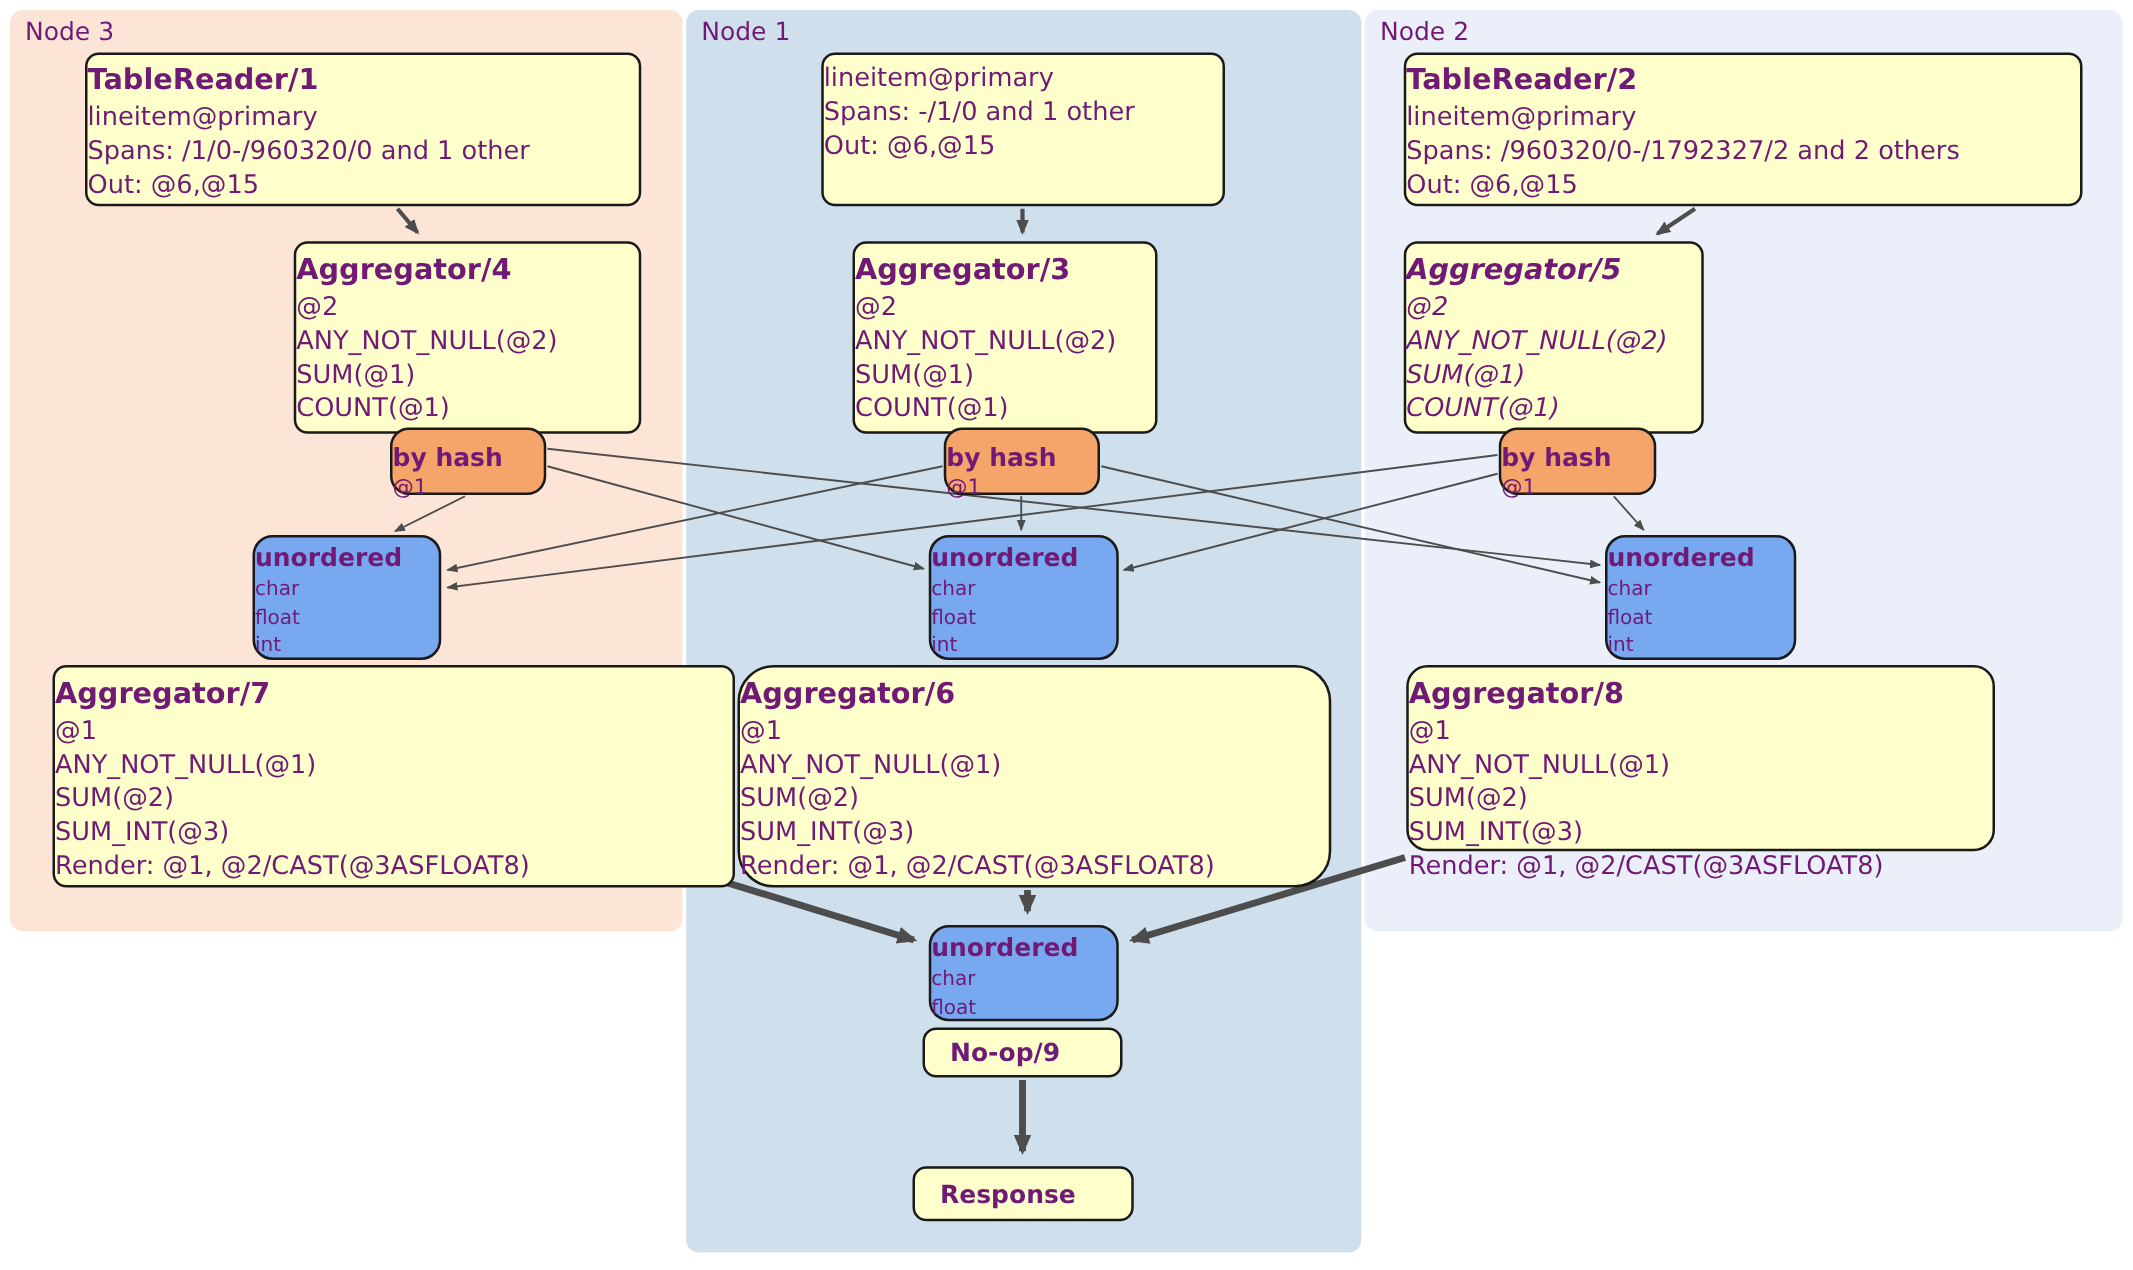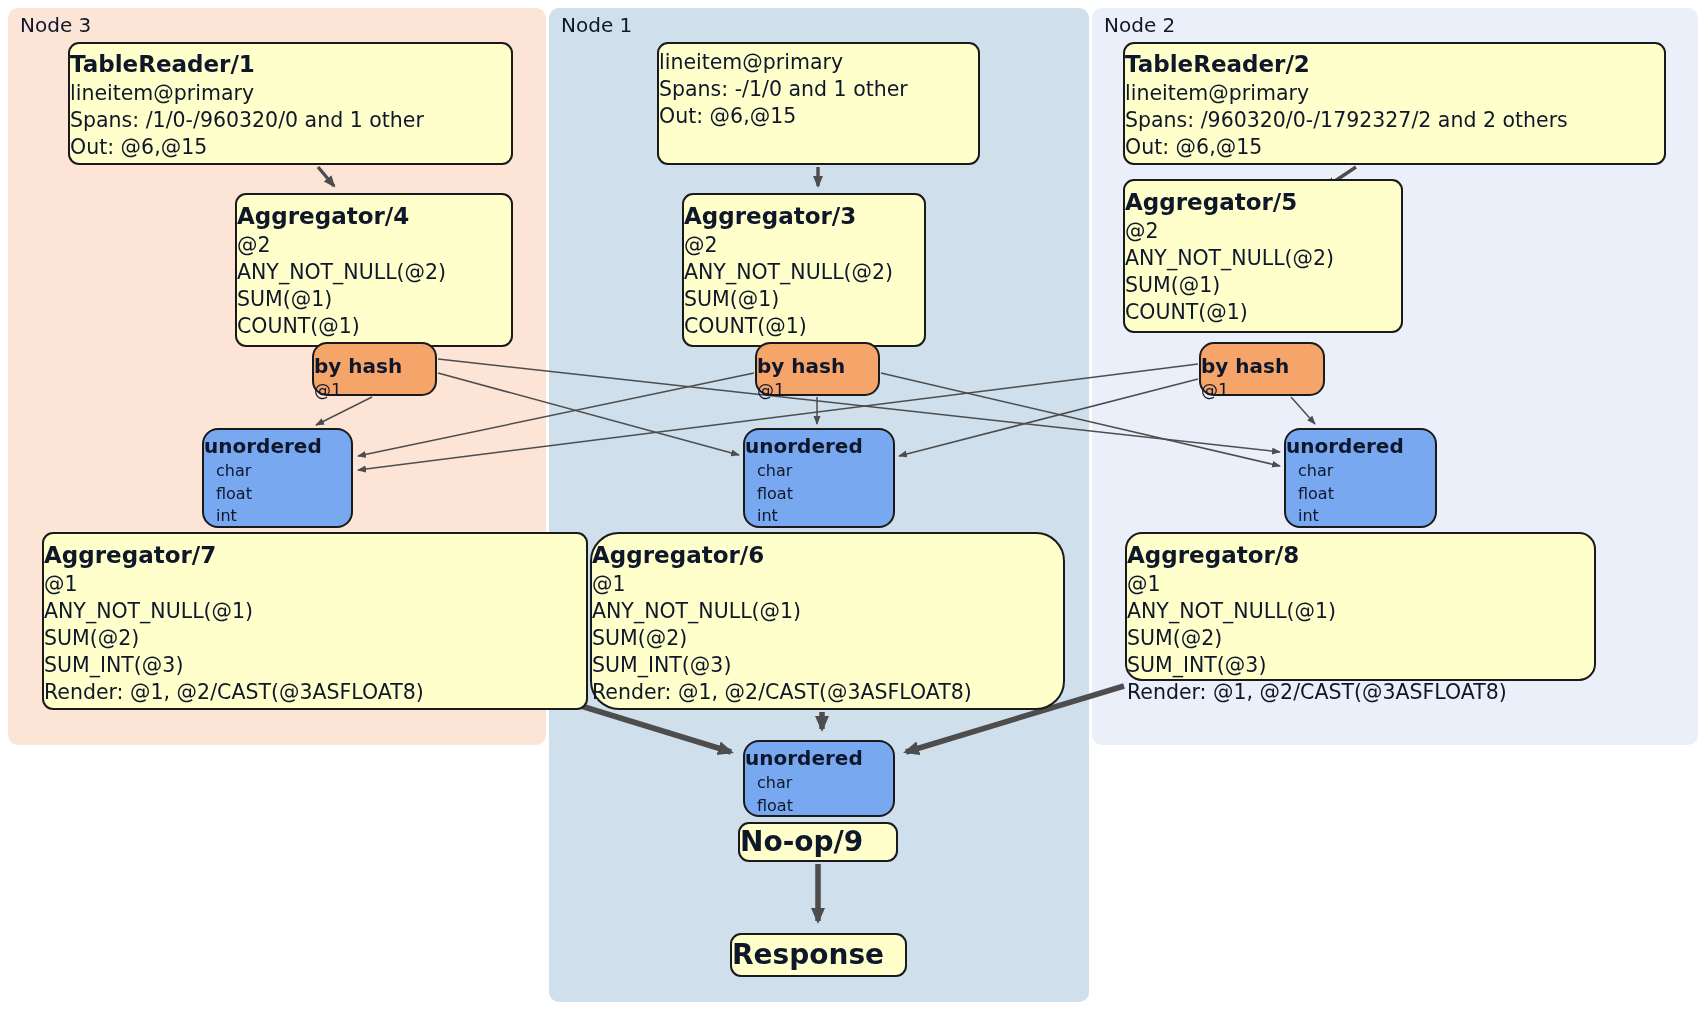--- a/index.html
+++ b/index.html
@@ -1,18 +1,18 @@
 <!DOCTYPE html>
 <html style="--node3-bg: #fce4d6; --node1-bg: #cfdfeb; --node2-bg: #eaeffa; --box-bg: #ffffcc; --router-bg: #f5a46a; --sync-bg: #77a8f0; --edge: #4d4d4d;"><head>
 <meta charset="utf-8">
 <style>
   html,body { margin:0; padding:0; background:#ffffff; }
   #canvas {
     position:relative; width:1706px; height:1016px;
-    font-family:"DejaVu Sans", sans-serif; color:#0f172a;
+    font-family:"DejaVu Sans", sans-serif; color:#701a75;
     overflow:hidden; background:#ffffff;
   }
   .region { position:absolute; border-radius:10px; }
   #region-node3 { left:8px; top:8px; width:538px; height:737px; background:var(--node3-bg); }
   #region-node1 { left:549px; top:8px; width:540px; height:994px; background:var(--node1-bg); }
   #region-node2 { left:1092px; top:8px; width:606px; height:737px; background:var(--node2-bg); }
   .region-label { position:absolute; font-size:20px; line-height:24px; }
   #edges { position:absolute; left:0; top:0; width:1706px; height:1016px; }
   #edges line { stroke:var(--edge); }
   #edges .e-thin  { stroke-width:1.5px; }
@@ -26,31 +26,31 @@
   .router { background:var(--router-bg); border-radius:15px; }
   .sync   { background:var(--sync-bg);   border-radius:16px; }
   .box-title { font-weight:bold; }
   .proc .box-title { font-size:23px; line-height:31px; }
   .proc .box-line  { font-size:20.5px; line-height:27px; }
   .tr { padding-top:5px; }
   .agg { padding-top:6px; }
   .router .box-title { font-size:20px; line-height:25px; padding-top:10px; }
   .router .box-line  { font-size:17px;  line-height:22px; }
   .sync .box-title { font-size:20px; line-height:27px; padding-top:3px; }
-  .sync .box-line  { font-size:16px; line-height:22.5px;padding-left:12px; }
-  .leaf .box-title { font-size:28px; line-height:36px; }
+  .sync .box-line  { font-size:16px; line-height:22.5px; }
+  .leaf .box-title { font-size:20px; line-height:36px;padding-left:20px; }
   #box-response .box-title { line-height:40px; }
 
   
   #box-tr1  { left:68px;   top:42px;  width:445px; height:123px; }
   #box-tr0  { left:657px;  top:42px;  width:323px; height:123px; }
   #box-tr2  { left:1123px; top:42px;  width:543px; height:123px; }
   #box-agg4 { left:235px;  top:193px; width:278px; height:154px; }
   #box-agg3 { left:682px;  top:193px; width:244px; height:154px; }
-  #box-agg5 { left:1123px; top:179px; width:280px; height:154px; }
+  #box-agg5 { left:1123px; top:193px; width:240px; height:154px;font-style:italic; }
   #box-hash4 { left:312px;  top:342px; width:125px; height:54px; }
   #box-hash3 { left:755px;  top:342px; width:125px; height:54px; }
   #box-hash5 { left:1199px; top:342px; width:126px; height:54px; }
   #box-un7 { left:202px;  top:428px; width:151px; height:100px; }
   #box-un6 { left:743px;  top:428px; width:152px; height:100px; }
   #box-un8 { left:1284px; top:428px; width:153px; height:100px; }
   #box-agg7 { left:42px;   top:532px; width:546px; height:178px; }
   #box-agg6 { left:590px;  top:532px; width:475px; height:178px;border-radius:29px; }
   #box-agg8 { left:1125px; top:532px; width:471px; height:149px;border-radius:17px; }
   #box-un9   { left:743px; top:740px; width:152px; height:77px; }

